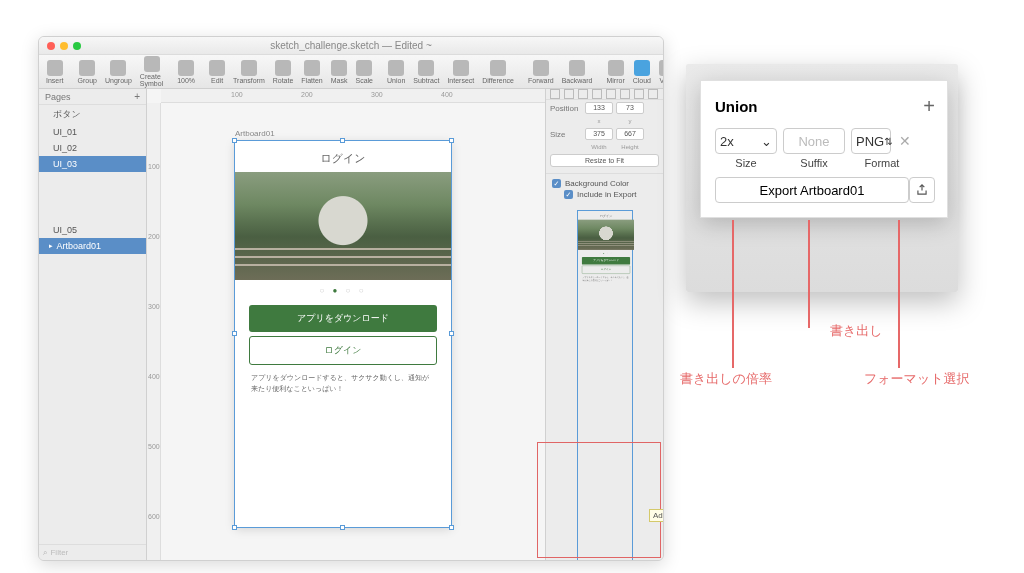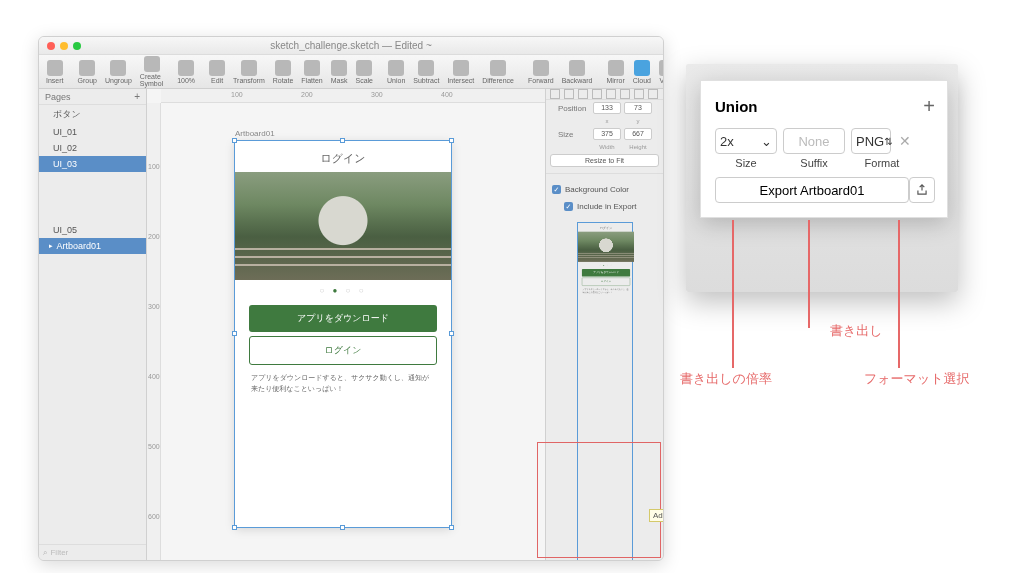--- a/index.html
+++ b/index.html
@@ -79,25 +79,25 @@
   .ab-btn { margin:4px 14px; padding:7px; text-align:center; font-size:9px; border-radius:3px;}
   .btn-primary { background:#3f7a3f; color:#fff; }
   .btn-outline { border:1px solid #3f7a3f; color:#3f7a3f; }
   .ab-text { font-size:7px; color:#666; padding:4px 16px; line-height:1.5;}
 
   
   .inspector { width:118px; background:#ececec; border-left:1px solid #d0d0d0; font-size:8px; color:#555; display:flex; flex-direction:column; overflow:hidden;}
   .insp-icons { height:16px; border-bottom:1px solid #ddd; display:flex; gap:4px; align-items:center; padding:0 4px; color:#999;}
   .insp-icons span { width:10px; height:10px; border:1px solid #bbb; }
   .field-row { display:flex; align-items:center; padding:2px 4px; gap:3px;}
-  .field-label { width:32px; color:#777;margin-left:8px;}
+  .field-label { width:32px; color:#777;}
   .num-field { width:28px; height:12px; background:#fff; border:1px solid #ccc; border-radius:2px; font-size:7px; text-align:center; line-height:10px;}
   .sub-label { font-size:6px; color:#999; text-align:center; width:28px;}
   .resize-btn { margin:2px 4px 6px; background:#fff; border:1px solid #ccc; border-radius:3px; font-size:7px; padding:2px; text-align:center;}
-  .chk-row { display:flex; align-items:center; gap:4px; padding:1px 6px; font-size:8px;margin-top:6px;}
+  .chk-row { display:flex; align-items:center; gap:4px; padding:1px 6px; font-size:8px;}
   .chk { width:9px; height:9px; background:#5a8ec7; border-radius:2px; color:#fff; font-size:7px; text-align:center; line-height:9px;}
 
   .preview-thumb { width:56px; margin:6px auto; border:1px solid #5a9bd8; }
   .preview-thumb > div { transform:scale(.28); transform-origin:top left; width:200px; height:380px;}
 
   .insp-section { border-top:1px solid #ddd; }
   .plus { font-size:10px; color:#777; cursor:pointer;}
 
   .red-box { position:absolute; border:1.5px solid #e06565; pointer-events:none; }
 

